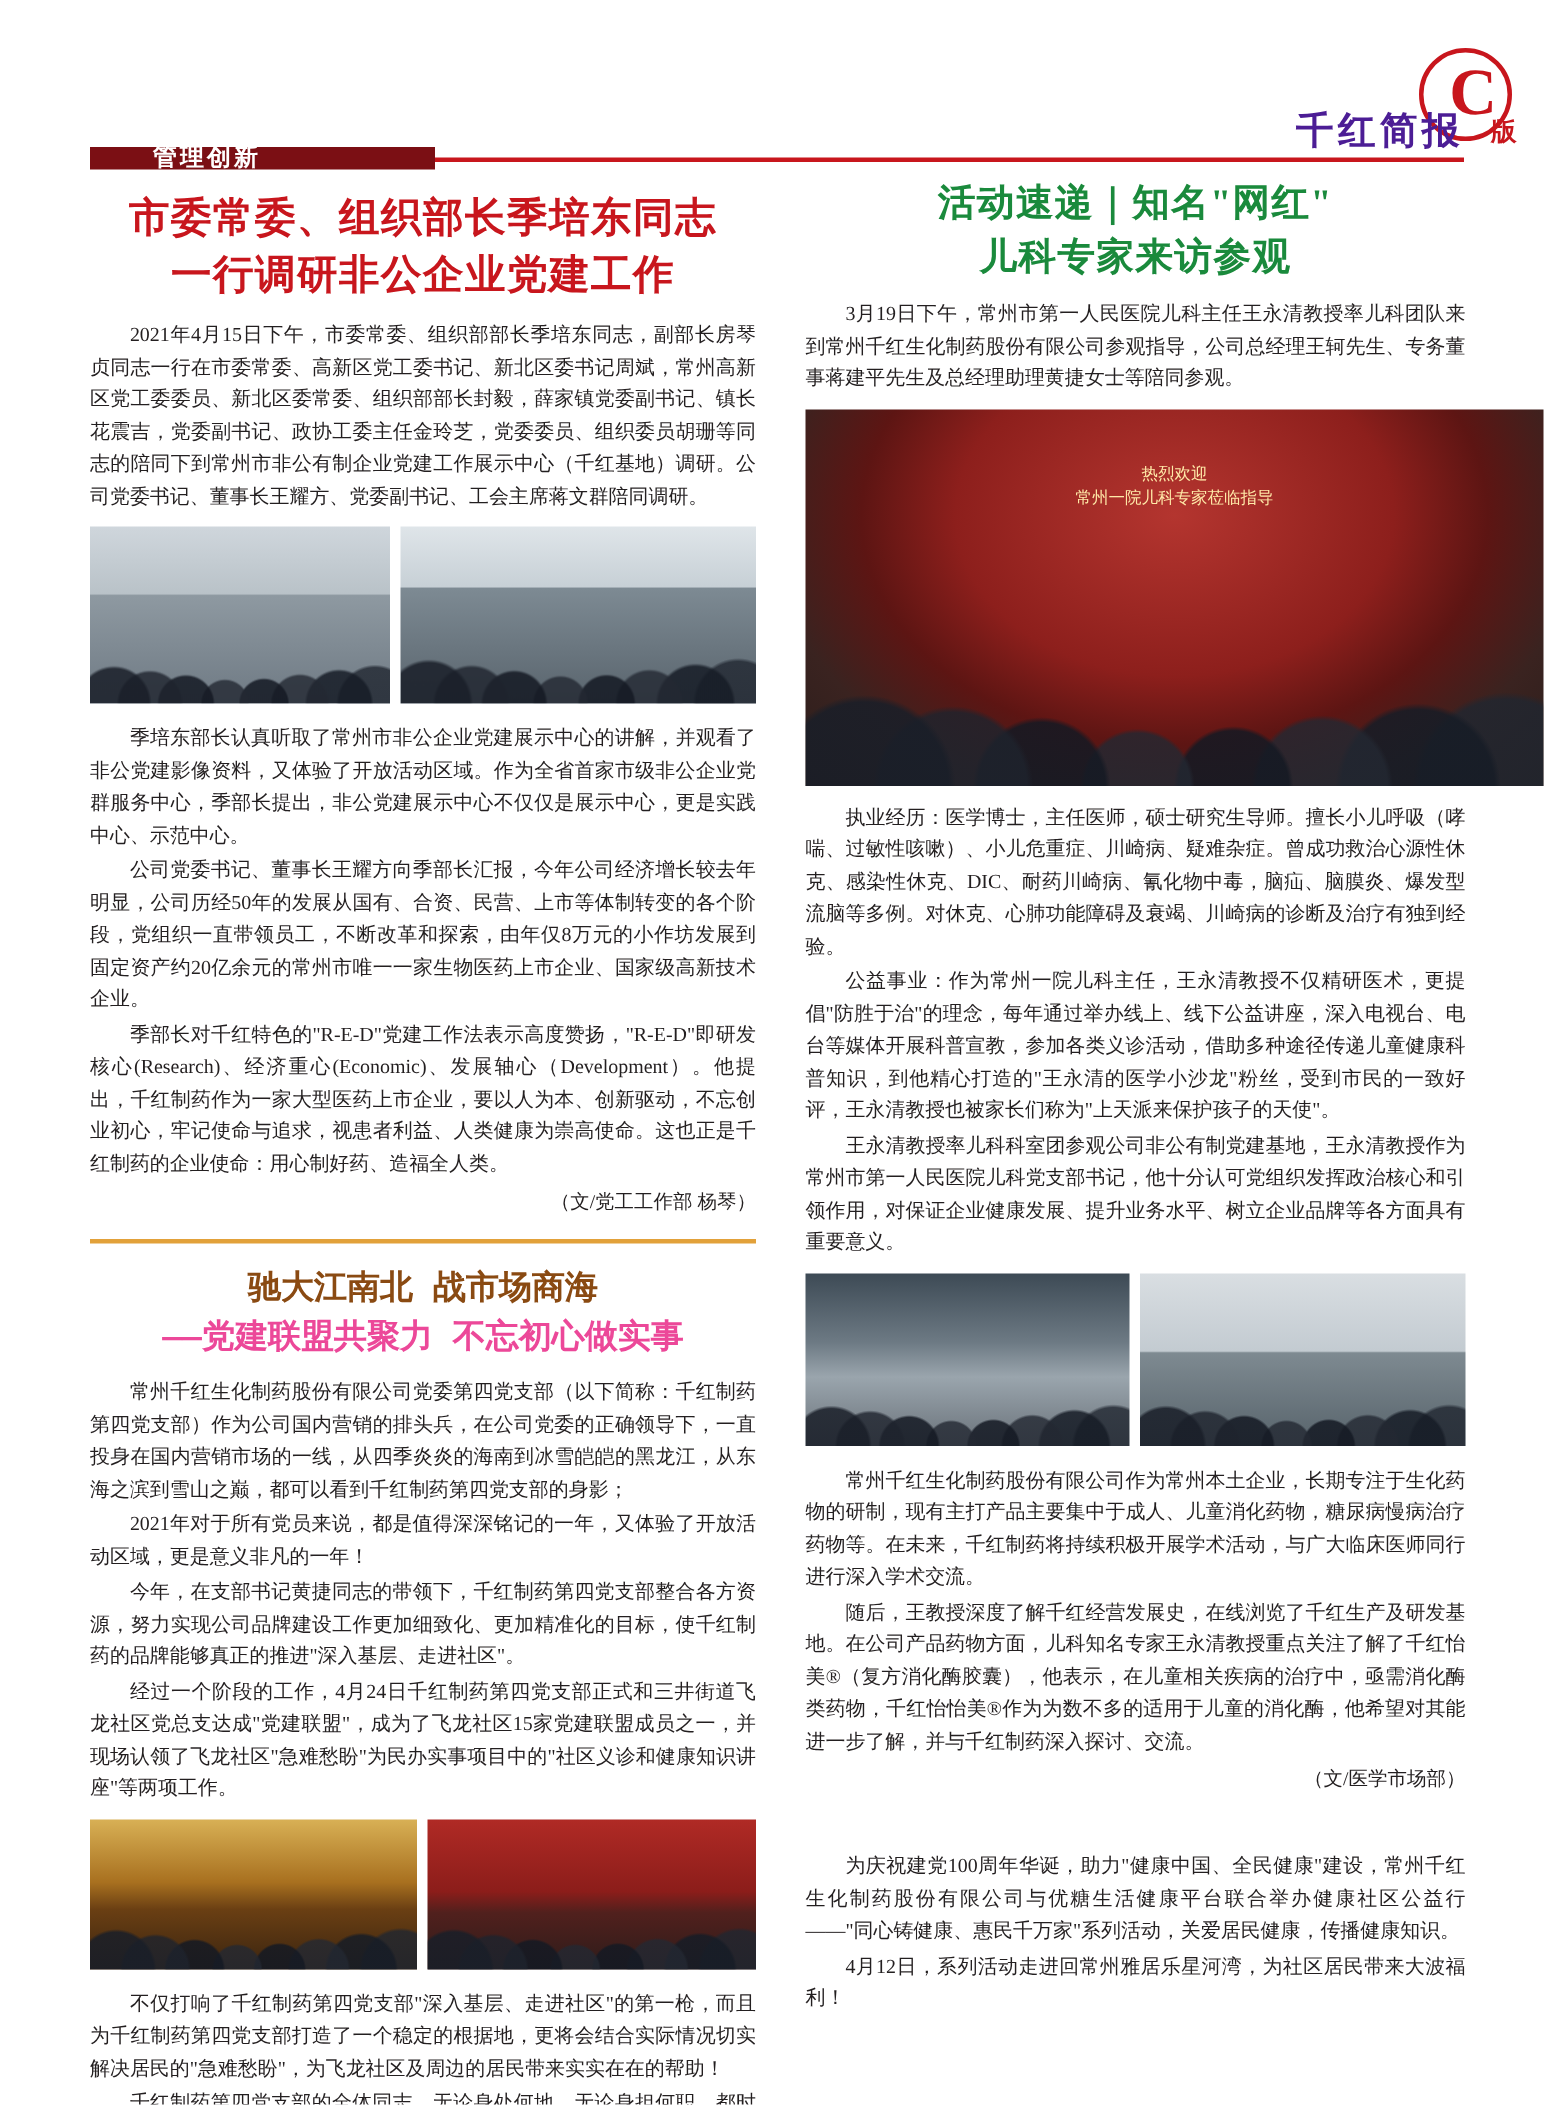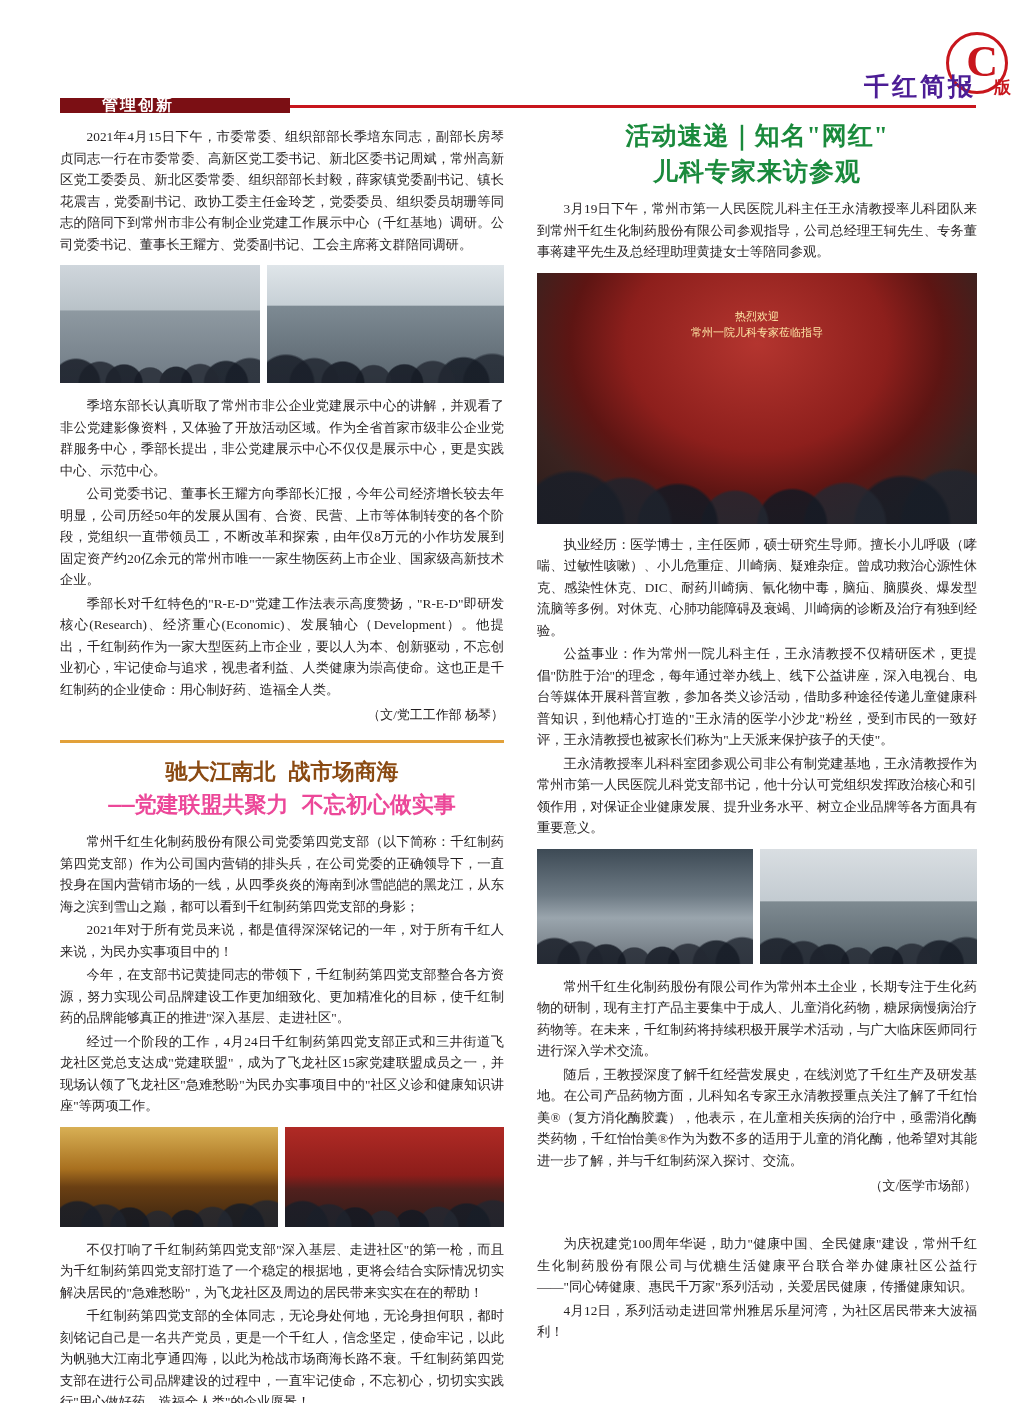--- a/index.html
+++ b/index.html
@@ -159,20 +159,24 @@
       <div class="banlabel">版</div>
     </div>
     <div class="head-bar"></div>
     <div class="head-left">管理创新</div>
     <div class="head-right">千红简报</div>
   </div>
 
   <div class="col-left">
 
     <div>
+      <h1 class="headline-red">
+        <span>市委常委、组织部长季培东同志</span><br>
+        <span>一行调研非公企业党建工作</span>
+      </h1>
       <p class="body">2021年4月15日下午，市委常委、组织部部长季培东同志，副部长房琴贞同志一行在市委常委、高新区党工委书记、新北区委书记周斌，常州高新区党工委委员、新北区委常委、组织部部长封毅，薛家镇党委副书记、镇长花震吉，党委副书记、政协工委主任金玲芝，党委委员、组织委员胡珊等同志的陪同下到常州市非公有制企业党建工作展示中心（千红基地）调研。公司党委书记、董事长王耀方、党委副书记、工会主席蒋文群陪同调研。</p>
 
       <div class="photo-row">
         <div class="photo ph-a" style="width:200px;height:118px;">
           <div class="figure-people"></div>
         </div>
         <div class="photo ph-b" style="width:237px;height:118px;">
           <div class="figure-people"></div>
         </div>
       </div>
@@ -184,21 +188,21 @@
     </div>
 
     <div class="divider-gold"></div>
 
     <div>
       <h1 class="headline-brown">
         <span>驰大江南北 战市场商海</span><br>
         <span class="dark">——党建联盟共聚力 不忘初心做实事</span>
       </h1>
       <p class="body">常州千红生化制药股份有限公司党委第四党支部（以下简称：千红制药第四党支部）作为公司国内营销的排头兵，在公司党委的正确领导下，一直投身在国内营销市场的一线，从四季炎炎的海南到冰雪皑皑的黑龙江，从东海之滨到雪山之巅，都可以看到千红制药第四党支部的身影；</p>
-      <p class="body">2021年对于所有党员来说，都是值得深深铭记的一年，对于所有千红人来说，为民办实事项目中的！</p>
+      <p class="body">2021年对于所有党员来说，都是值得深深铭记的一年，又体验了开放活动区域，更是意义非凡的一年！</p>
       <p class="body">今年，在支部书记黄捷同志的带领下，千红制药第四党支部整合各方资源，努力实现公司品牌建设工作更加细致化、更加精准化的目标，使千红制药的品牌能够真正的推进"深入基层、走进社区"。</p>
       <p class="body">经过一个阶段的工作，4月24日千红制药第四党支部正式和三井街道飞龙社区党总支达成"党建联盟"，成为了飞龙社区15家党建联盟成员之一，并现场认领了飞龙社区"急难愁盼"为民办实事项目中的"社区义诊和健康知识讲座"等两项工作。</p>
 
       <div class="photo-row">
         <div class="photo ph-gold" style="width:218px;height:100px;">
           <div class="figure-people"></div>
         </div>
         <div class="photo ph-stage" style="width:219px;height:100px;">
           <div class="figure-people"></div>
         </div>
@@ -212,21 +216,21 @@
 
   <div class="col-right">
 
     <div>
       <h1 class="headline-green">
         <span>活动速递｜知名"网红"</span><br>
         <span>儿科专家来访参观</span>
       </h1>
       <p class="body">3月19日下午，常州市第一人民医院儿科主任王永清教授率儿科团队来到常州千红生化制药股份有限公司参观指导，公司总经理王轲先生、专务董事蒋建平先生及总经理助理黄捷女士等陪同参观。</p>
 
-      <div class="photo ph-hall" style="width:440px;height:251px;margin:10px 0 10px 0;padding-left:28px;">
+      <div class="photo ph-hall" style="width:492px;height:251px;margin:10px 0 10px 0;padding-left:28px;">
         <div class="overlay-txt">
           <div>热烈欢迎</div>
           <div>常州一院儿科专家莅临指导</div>
         </div>
         <div class="figure-people" style="height:45%;"></div>
       </div>
 
       <p class="body">执业经历：医学博士，主任医师，硕士研究生导师。擅长小儿呼吸（哮喘、过敏性咳嗽）、小儿危重症、川崎病、疑难杂症。曾成功救治心源性休克、感染性休克、DIC、耐药川崎病、氰化物中毒，脑疝、脑膜炎、爆发型流脑等多例。对休克、心肺功能障碍及衰竭、川崎病的诊断及治疗有独到经验。</p>
       <p class="body">公益事业：作为常州一院儿科主任，王永清教授不仅精研医术，更提倡"防胜于治"的理念，每年通过举办线上、线下公益讲座，深入电视台、电台等媒体开展科普宣教，参加各类义诊活动，借助多种途径传递儿童健康科普知识，到他精心打造的"王永清的医学小沙龙"粉丝，受到市民的一致好评，王永清教授也被家长们称为"上天派来保护孩子的天使"。</p>
       <p class="body">王永清教授率儿科科室团参观公司非公有制党建基地，王永清教授作为常州市第一人民医院儿科党支部书记，他十分认可党组织发挥政治核心和引领作用，对保证企业健康发展、提升业务水平、树立企业品牌等各方面具有重要意义。</p>

